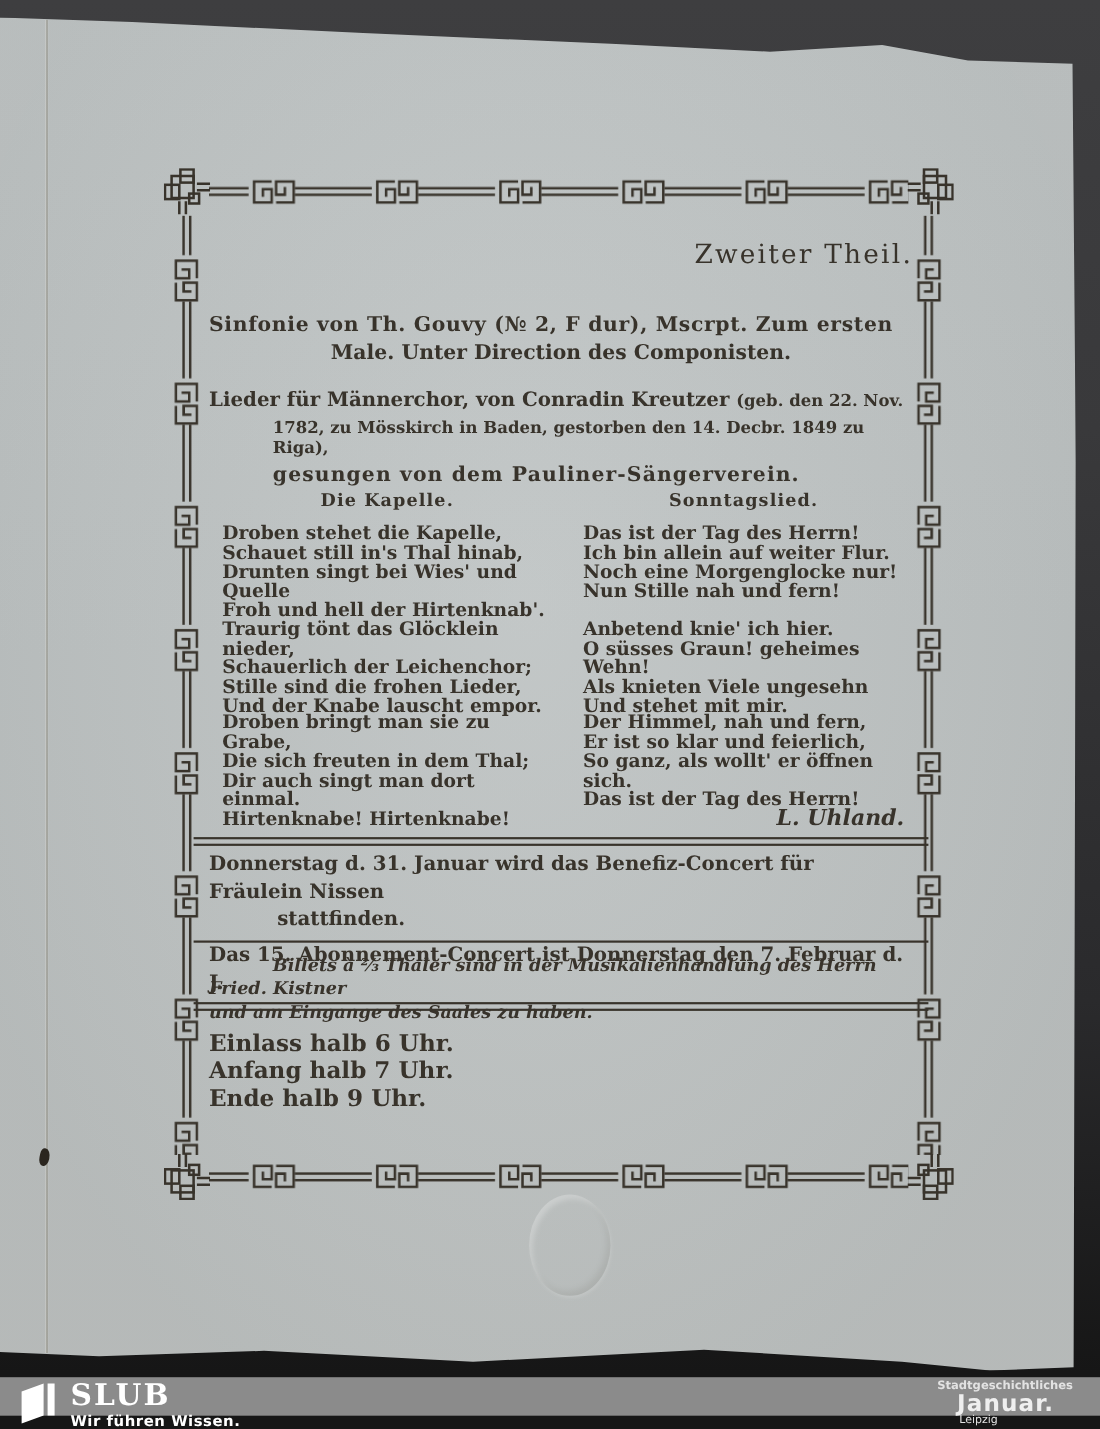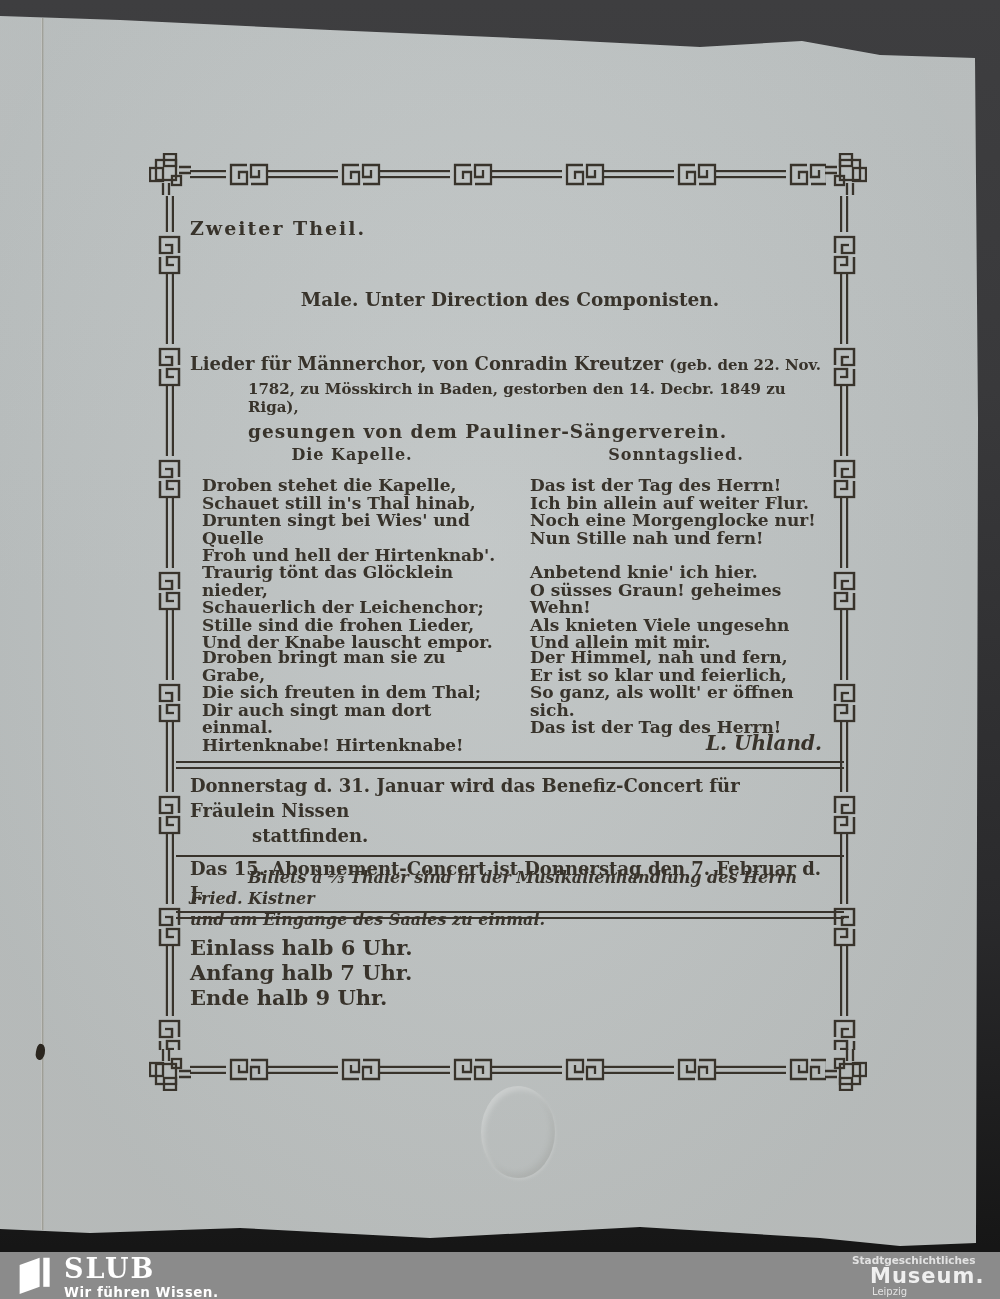--- a/index.html
+++ b/index.html
@@ -27,21 +27,21 @@
   .strip-bottom{left:190px; top:1053px; transform:scaleY(-1);}
   .strip-left{left:153px; top:196px;}
   .strip-right{left:827px; top:196px; transform:scaleX(-1);}
   .corner-tl{left:149px; top:153px;}
   .corner-tr{left:825px; top:153px; transform:scaleX(-1);}
   .corner-bl{left:149px; top:1049px; transform:scaleY(-1);}
   .corner-br{left:825px; top:1049px; transform:scale(-1,-1);}
   
   .content{position:absolute; left:190px; top:205px; width:640px; height:850px; color:#38332b;}
   .blk{position:absolute; left:0; width:640px;}
-  .part-title{top:12px; text-align:left; font-size:19px; font-weight:bold; letter-spacing:2px;}
+  .part-title{top:12px; text-align:right; font-size:24px; font-weight:normal; letter-spacing:2px;}
   .prog1{top:80px; font-size:18.5px; font-weight:bold;}
   .prog1 .l1{letter-spacing:0.6px;}
   .prog1 .l2{text-align:center; margin-top:4px;}
   .prog2{top:148px; font-size:18px; font-weight:bold;}
   .small-bold{font-size:15px;}
   .prog2 .l2{font-size:15px; padding-left:58px; margin-top:6px;}
   .prog2 .l3{font-size:18.5px; padding-left:58px; margin-top:5px; letter-spacing:1px;}
   .poems{top:238px; height:320px;}
   .poem-col{position:absolute; top:0;}
   .col-left{left:12px; width:300px;}
@@ -55,21 +55,21 @@
   .double-rule{height:4px; border-top:2px solid #38332b; border-bottom:2px solid #38332b;}
   .single-rule{height:0; border-top:2px solid #38332b;}
   .r1{top:556px;} .r2{top:650px;} .r3{top:706px;}
   .ann{top:568px; font-size:18px; font-weight:bold; line-height:25px;}
   .ann .cont{padding-left:62px;}
   .ann .l2{margin-top:8px;}
   .billets{top:662px; font-size:16px; font-weight:bold; font-style:italic; line-height:21px;}
   .billets .l1{text-indent:58px;}
   .times{top:730px; display:flex; justify-content:space-between; font-size:21px; font-weight:bold;flex-direction:column;}
   
-  .footer-bar{position:absolute; left:0; top:1252px; width:1000px; height:47px; background:#8b8b8b;
+  .footer-bar{position:absolute; left:0; top:1252px; width:1000px; height:35px; background:#8b8b8b;
               font-family:"DejaVu Sans", sans-serif; color:#fff;}
   .slub{position:absolute; left:16px; top:3px; display:flex; cursor:pointer;}
   .slub-book{width:40px; height:40px;}
   .slub-text{margin-left:8px;}
   .slub-name{font-family:"DejaVu Serif", serif; font-size:27px; font-weight:bold; letter-spacing:2px; line-height:28px;}
   .slub-tagline{font-size:13.5px; font-weight:bold; letter-spacing:0.5px; margin-top:1px;}
   .museum{position:absolute; right:8px; top:2px; width:150px; cursor:pointer; color:#efefef;}
   .museum-line1{font-size:10.5px; font-weight:bold; color:#e2e2e2; padding-left:10px;}
   .museum-name{font-size:21px; font-weight:bold; letter-spacing:1px; padding-left:28px; line-height:20px;}
   .museum-city{font-size:10px; color:#e2e2e2; padding-left:30px;}
@@ -170,20 +170,21 @@
         <rect x="23" y="23" width="9" height="9"></rect>
       <path d="M30 14 H42 M30 20 H42 M14 30 V42 M20 30 V42"></path>
     </g>
   </svg>
 
   <div class="content">
 
     <div class="blk part-title">Zweiter Theil.</div>
 
     <div class="blk prog1">
+      <div class="l1">Sinfonie von Th. Gouvy (№ 2, F dur), Mscrpt. Zum ersten</div>
       <div class="l2">Male.  Unter Direction des Componisten.</div>
     </div>
 
     <div class="blk prog2">
       <div class="l1"><span>Lieder für Männerchor, von Conradin Kreutzer </span><span class="small-bold">(geb. den 22. Nov.</span></div>
       <div class="l2">1782, zu Mösskirch in Baden, gestorben den 14. Decbr. 1849 zu Riga),</div>
       <div class="l3">gesungen von dem Pauliner-Sängerverein.</div>
     </div>
 
     <div class="blk poems">
@@ -213,21 +214,21 @@
         <div class="stanza st1">
           <div>Das ist der Tag des Herrn!</div>
           <div>Ich bin allein auf weiter Flur.</div>
           <div>Noch eine Morgenglocke nur!</div>
           <div>Nun Stille nah und fern!</div>
         </div>
         <div class="stanza st2">
           <div>Anbetend knie' ich hier.</div>
           <div>O süsses Graun! geheimes Wehn!</div>
           <div>Als knieten Viele ungesehn</div>
-          <div>Und allein mit mir.</div>
+          <div>Und stehet mit mir.</div>
         </div>
         <div class="stanza st3">
           <div>Der Himmel, nah und fern,</div>
           <div>Er ist so klar und feierlich,</div>
           <div>So ganz, als wollt' er öffnen sich.</div>
           <div>Das ist der Tag des Herrn!</div>
         </div>
         <div class="poem-author">L. Uhland.</div>
       </div>
     </div>
@@ -237,21 +238,21 @@
     <div class="blk ann">
       <div>Donnerstag d. 31. Januar wird das Benefiz-Concert für Fräulein Nissen</div>
       <div class="cont">stattfinden.</div>
       <div class="l2">Das 15. Abonnement-Concert ist Donnerstag den 7. Februar d. J.</div>
     </div>
 
     <div class="blk rule single-rule r2"></div>
 
     <div class="blk billets">
       <div class="l1">Billets à ⅔ Thaler sind in der Musikalienhandlung des Herrn Fried. Kistner</div>
-      <div>und am Eingange des Saales zu einmal.</div>
+      <div>und am Eingange des Saales zu haben.</div>
     </div>
 
     <div class="blk rule double-rule r3"></div>
 
     <div class="blk times">
       <span>Einlass halb 6 Uhr.</span>
       <span>Anfang halb 7 Uhr.</span>
       <span>Ende halb 9 Uhr.</span>
     </div>
   </div>
@@ -262,18 +263,18 @@
         <path d="M4 11 L26 3 V35 L4 43 Z" fill="#ffffff"></path>
         <path d="M30 3 H37 V35 H30 Z" fill="#ffffff"></path>
       </svg>
       <div class="slub-text">
         <div class="slub-name">SLUB</div>
         <div class="slub-tagline">Wir führen Wissen.</div>
       </div>
     </div>
     <div class="museum">
       <div class="museum-line1">Stadtgeschichtliches</div>
-      <div class="museum-name">Museum.</div>
+      <div class="museum-name">Januar.</div>
       <div class="museum-city">Leipzig</div>
 
     </div>
   </div>
 </div>
 
 </body></html>

